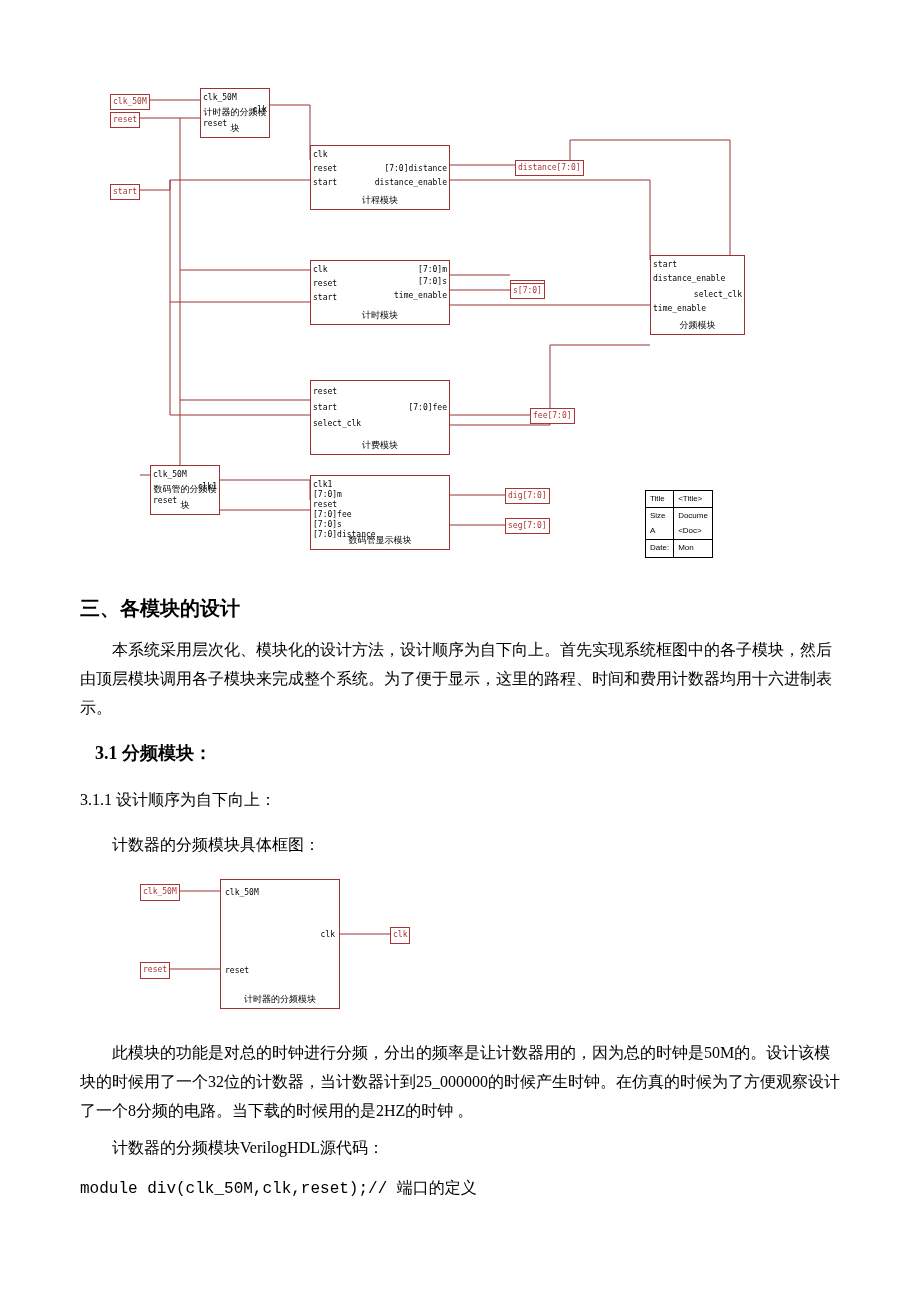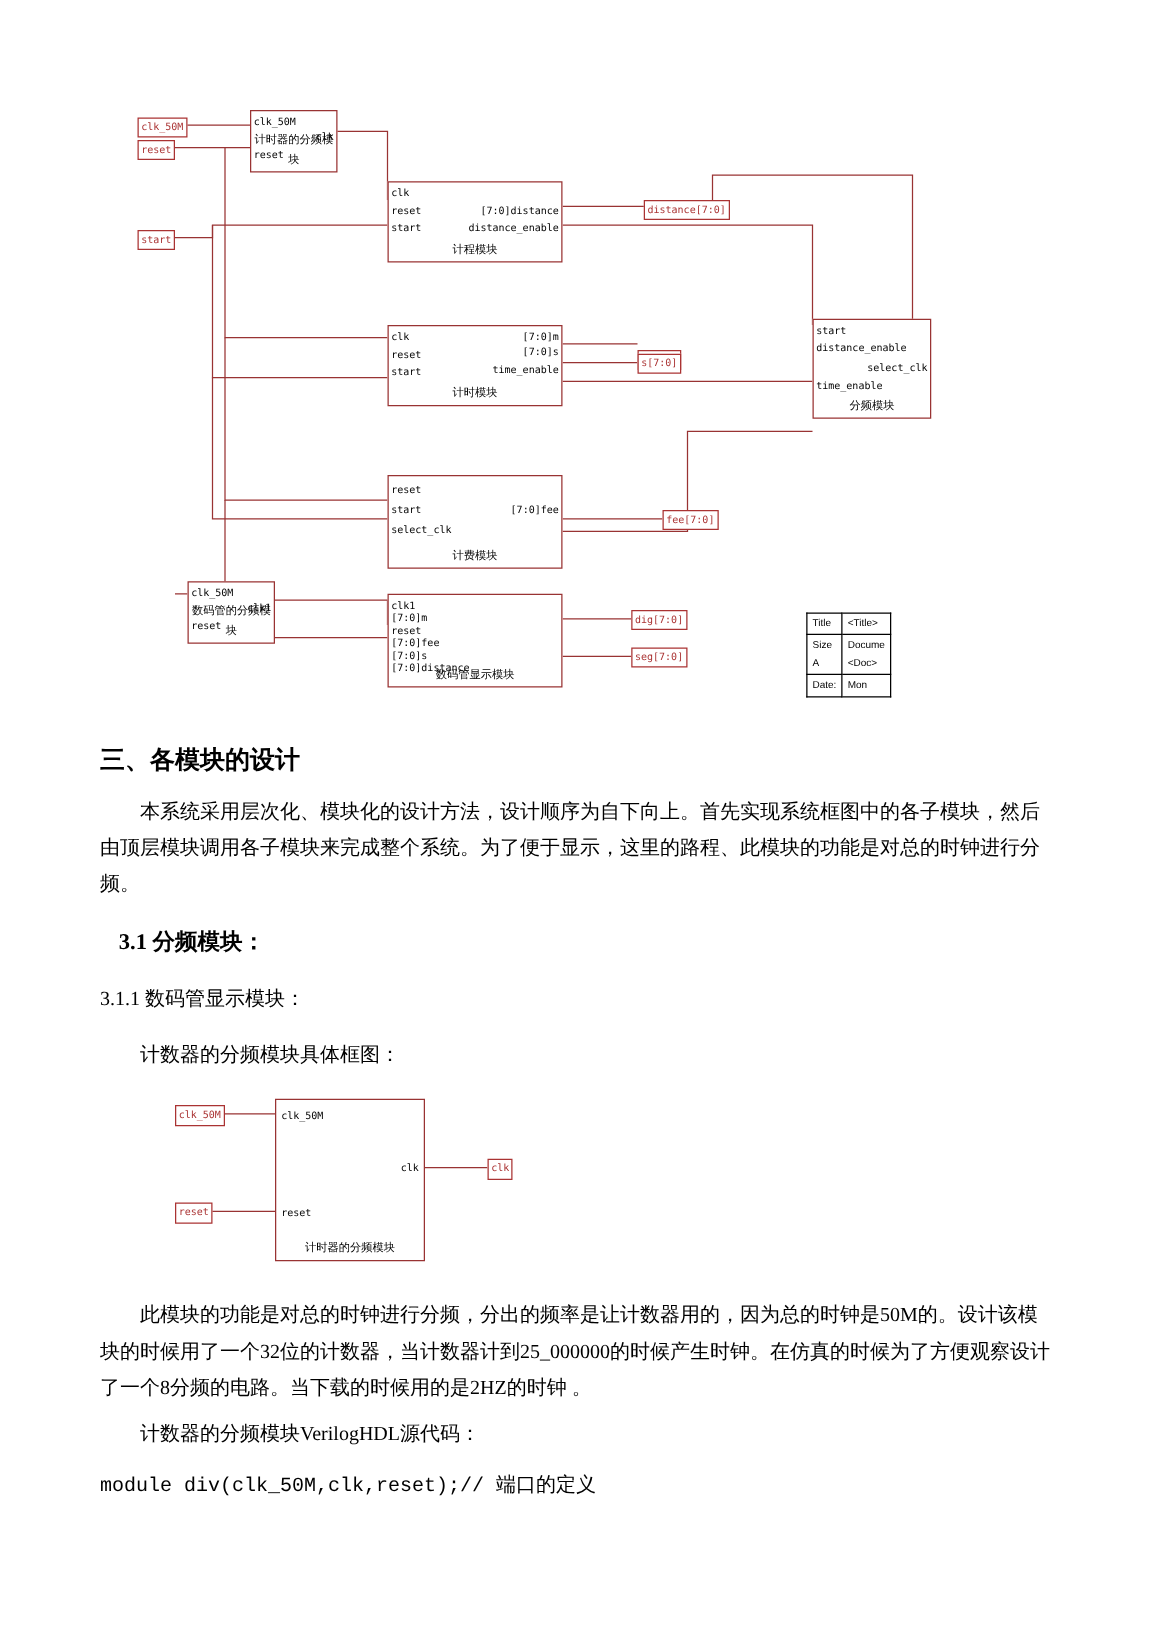--- a/index.html
+++ b/index.html
@@ -226,24 +226,24 @@
     </tr>
     <tr>
       <td>Date:</td>
       <td>Mon</td>
     </tr>
   </tbody>
     </table>
 </div>
 
 <h2>三、各模块的设计</h2>
-<p class="para">本系统采用层次化、模块化的设计方法，设计顺序为自下向上。首先实现系统框图中的各子模块，然后由顶层模块调用各子模块来完成整个系统。为了便于显示，这里的路程、此模块的功能是对总的时钟进行分频。</p>
+<p class="para">本系统采用层次化、模块化的设计方法，设计顺序为自下向上。首先实现系统框图中的各子模块，然后由顶层模块调用各子模块来完成整个系统。为了便于显示，这里的路程、时间和费用计数器均用十六进制表示。</p>
 
 <h3>3.1 分频模块：</h3>
-<p class="no-indent">3.1.1 数码管显示模块：</p>
+<p class="no-indent">3.1.1 设计顺序为自下向上：</p>
 <p class="para">计数器的分频模块具体框图：</p>
 
 <div class="small-diagram">
   <svg class="wires" viewBox="0 0 300 160">
     <polyline points="10,22 80,22"></polyline>
     <polyline points="10,100 80,100"></polyline>
     <polyline points="200,65 250,65"></polyline>
   </svg>
   <div class="port-label boxed" style="left:0;top:15px">clk_50M</div>
   <div class="port-label boxed" style="left:0;top:93px">reset</div>

